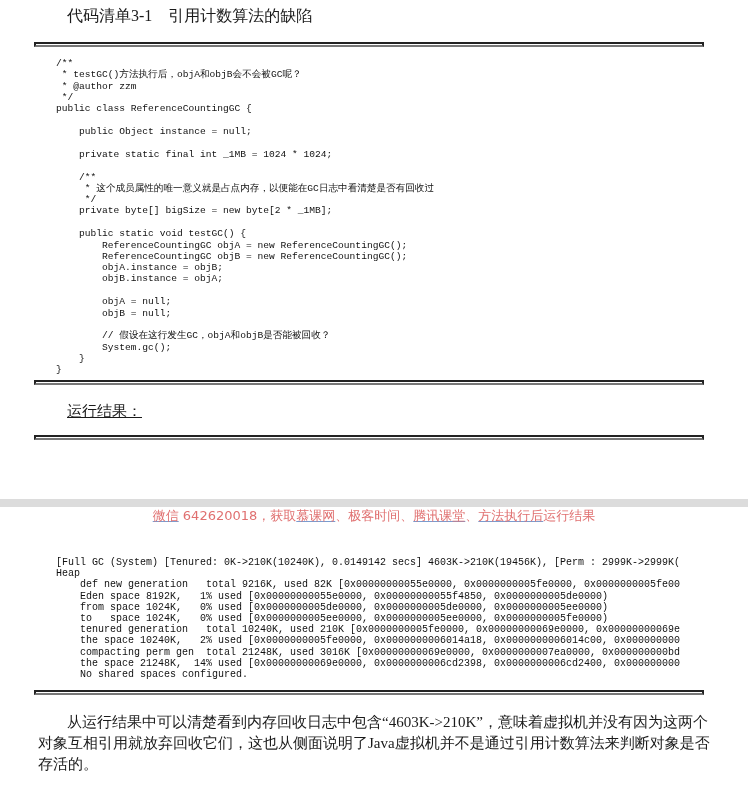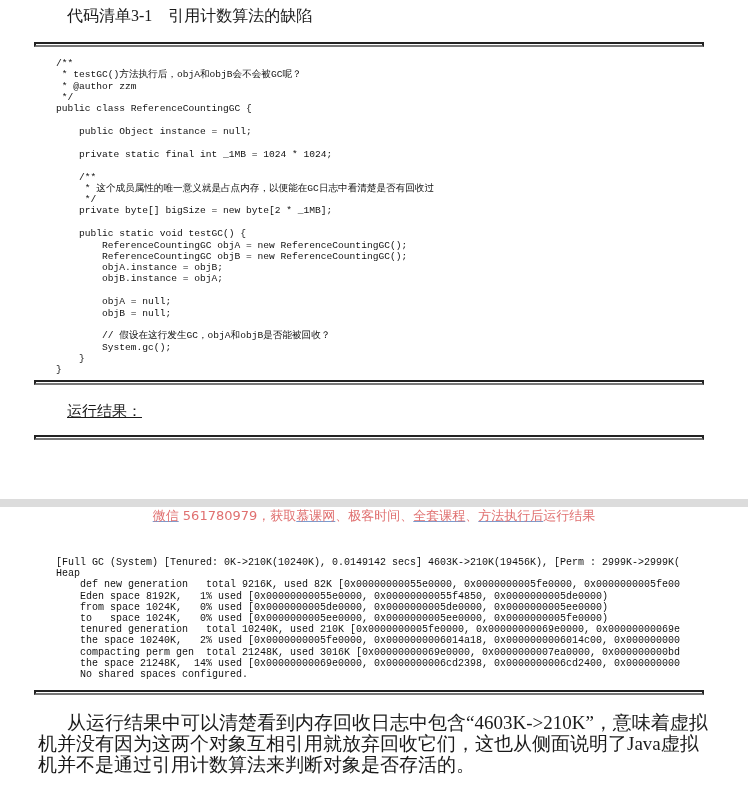--- a/index.html
+++ b/index.html
@@ -37,21 +37,21 @@
     color: #e07070; font-family: "DejaVu Sans", sans-serif; white-space: pre;
   }
   .watermark .u { text-decoration: underline; text-decoration-color: #7a9cd0; margin-top: 35px; }
   .log {
     left: 56px; top: 557px; font-family: Liberation Mono, monospace;
     font-size: 10px; line-height: 11.2px; color: #111; white-space: pre; margin: 0;
     width: 692px; overflow: hidden;
   }
   .log .cl { display: block; height: 11.2px; }
   .para {
-    left: 38px; top: 712px; width: 672px; font-size: 19px; line-height: 21px;
+    left: 38px; top: 712px; width: 672px; font-size: 15px; line-height: 21px;
     color: #1a1a1a; font-family: "Liberation Serif", "DejaVu Serif", serif;
     text-indent: 29px; margin: 0;
   }
 </style>
 </head>
 <body>
 
 <div class="abs heading">代码清单3-1    引用计数算法的缺陷</div>
 
 <div class="rule" style="top:42px;"></div>
@@ -59,19 +59,19 @@
 <pre class="abs code" style="top:58px;"><span class="cl">/**</span><span class="cl"> * testGC()方法执行后，objA和objB会不会被GC呢？</span><span class="cl"> * @author zzm</span><span class="cl"> */</span><span class="cl">public class ReferenceCountingGC {</span><span class="cl" style="height:11.5px"></span><span class="cl">    public Object instance = null;</span><span class="cl" style="height:11.5px"></span><span class="cl">    private static final int _1MB = 1024 * 1024;</span><span class="cl" style="height:11.5px"></span><span class="cl">    /**</span><span class="cl">     * 这个成员属性的唯一意义就是占点内存，以便能在GC日志中看清楚是否有回收过</span><span class="cl">     */</span><span class="cl">    private byte[] bigSize = new byte[2 * _1MB];</span><span class="cl" style="height:11.5px"></span><span class="cl">    public static void testGC() {</span><span class="cl">        ReferenceCountingGC objA = new ReferenceCountingGC();</span><span class="cl">        ReferenceCountingGC objB = new ReferenceCountingGC();</span><span class="cl">        objA.instance = objB;</span><span class="cl">        objB.instance = objA;</span><span class="cl" style="height:11.5px"></span><span class="cl">        objA = null;</span><span class="cl">        objB = null;</span><span class="cl" style="height:11.5px"></span><span class="cl">        // 假设在这行发生GC，objA和objB是否能被回收？</span><span class="cl">        System.gc();</span><span class="cl">    }</span><span class="cl">}</span></pre>
 
 <div class="rule" style="top:380px;"></div>
 
 <div class="abs subhead">运行结果：</div>
 
 <div class="rule" style="top:435px;"></div>
 
 <div class="abs pagebreak"></div>
 
-<div class="abs watermark"><span class="u">微信</span><span> 561780979，获取</span><span class="u">慕课网</span><span>、极客时间、</span><span class="u">全套课程</span><span>、</span><span class="u">方法执行后</span><span>运行结果</span></div>
+<div class="abs watermark"><span class="u">微信</span><span> 642620018，获取</span><span class="u">慕课网</span><span>、极客时间、</span><span class="u">腾讯课堂</span><span>、</span><span class="u">方法执行后</span><span>运行结果</span></div>
 
 <pre class="abs log"><span class="cl">[Full GC (System) [Tenured: 0K-&gt;210K(10240K), 0.0149142 secs] 4603K-&gt;210K(19456K), [Perm : 2999K-&gt;2999K(</span><span class="cl">Heap</span><span class="cl">    def new generation   total 9216K, used 82K [0x00000000055e0000, 0x0000000005fe0000, 0x0000000005fe00</span><span class="cl">    Eden space 8192K,   1% used [0x00000000055e0000, 0x00000000055f4850, 0x0000000005de0000)</span><span class="cl">    from space 1024K,   0% used [0x0000000005de0000, 0x0000000005de0000, 0x0000000005ee0000)</span><span class="cl">    to   space 1024K,   0% used [0x0000000005ee0000, 0x0000000005ee0000, 0x0000000005fe0000)</span><span class="cl">    tenured generation   total 10240K, used 210K [0x0000000005fe0000, 0x00000000069e0000, 0x00000000069e</span><span class="cl">    the space 10240K,   2% used [0x0000000005fe0000, 0x0000000006014a18, 0x0000000006014c00, 0x000000000</span><span class="cl">    compacting perm gen  total 21248K, used 3016K [0x00000000069e0000, 0x0000000007ea0000, 0x000000000bd</span><span class="cl">    the space 21248K,  14% used [0x00000000069e0000, 0x0000000006cd2398, 0x0000000006cd2400, 0x000000000</span><span class="cl">    No shared spaces configured.</span></pre>
 
 <div class="rule" style="top:690px;"></div>
 
 <p class="abs para">从运行结果中可以清楚看到内存回收日志中包含“4603K-&gt;210K”，意味着虚拟机并没有因为这两个对象互相引用就放弃回收它们，这也从侧面说明了Java虚拟机并不是通过引用计数算法来判断对象是否存活的。</p>
 
 </body></html>

